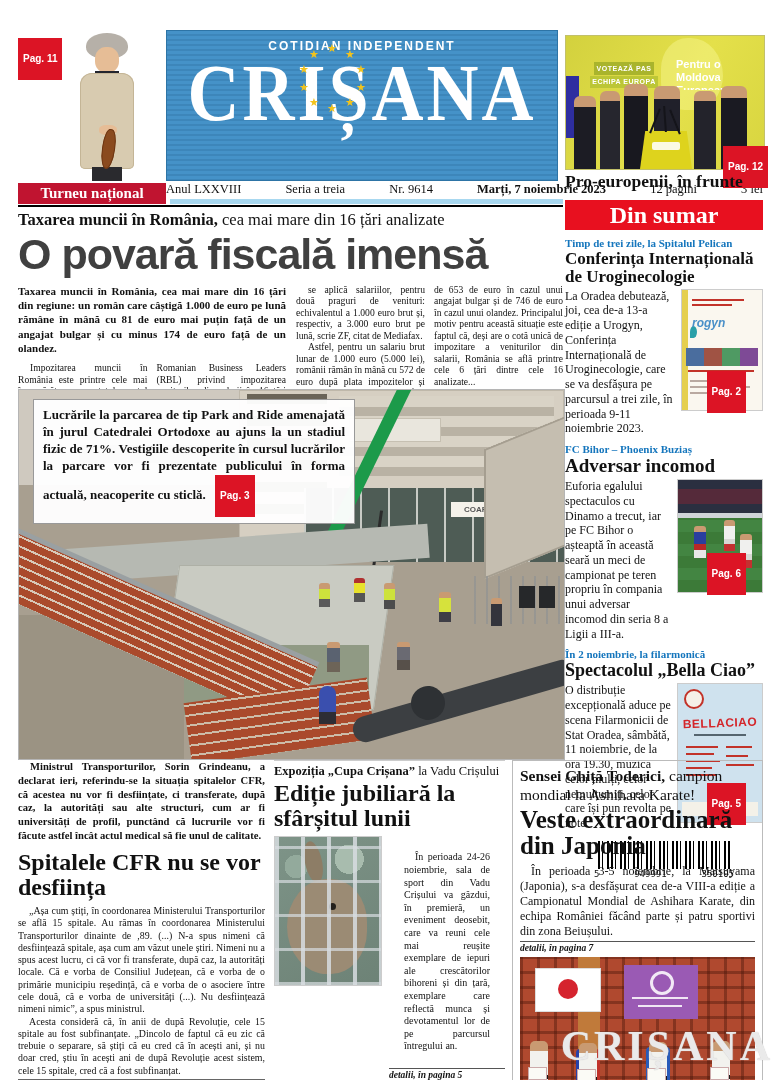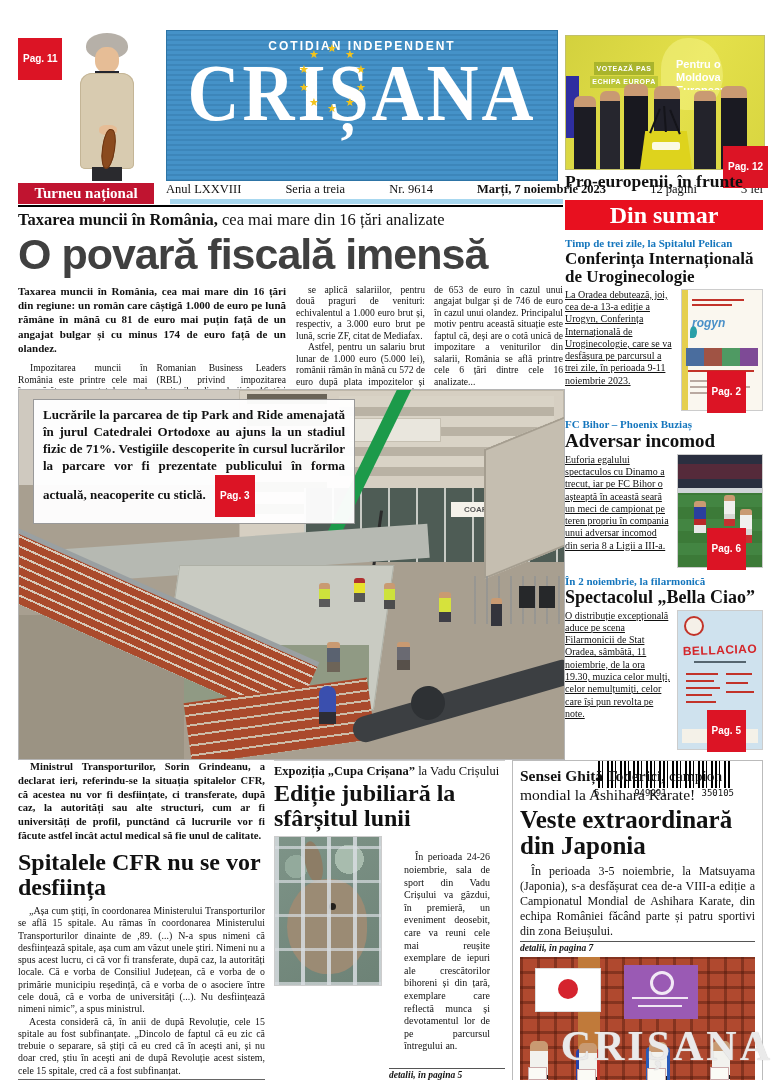--- a/index.html
+++ b/index.html
@@ -11,21 +11,21 @@
   
   #badge-p11{left:18px;top:38px;}
   #violinist{left:52px;top:33px;width:112px;height:150px;}
   .v-hair{position:absolute;left:34px;top:0;width:42px;height:26px;background:#b6b0a8;border-radius:50% 50% 45% 45%;}
   .v-face{position:absolute;left:43px;top:14px;width:24px;height:26px;background:#e6bd96;border-radius:45%;}
   .v-shirt{position:absolute;left:43px;top:38px;width:24px;height:26px;background:#23252e;}
   .v-coat{position:absolute;left:28px;top:40px;width:54px;height:96px;background:#d8cbb0;border-radius:12px 12px 5px 5px;box-shadow:inset 0 0 0 1px #c4b596;}
   .v-hands{position:absolute;left:47px;top:92px;width:18px;height:10px;background:#e6bd96;border-radius:40%;}
   .v-violin{position:absolute;left:50px;top:96px;width:13px;height:40px;background:#8a4a1e;border-radius:45% 45% 50% 50%;transform:rotate(8deg);box-shadow:inset 0 0 0 1px #6b3512;}
   .v-legs{position:absolute;left:40px;top:134px;width:30px;height:14px;background:#2a2a2e;}
-  #teaser-left-label{left:18px;top:183px;width:136px;height:21px;background:#c01430;color:#fff;
+  #teaser-left-label{left:18px;top:183px;width:148px;height:21px;background:#c01430;color:#fff;
        font:bold 15px "Liberation Serif",serif;text-align:center;line-height:21px;}
   #masthead{left:166px;top:30px;width:390px;height:149px;
       background:repeating-linear-gradient(180deg,#4592c8 0px,#4592c8 3px,#3d86ba 3px,#3d86ba 5px);
       border:1px solid #2d74a6;overflow:hidden;}
   #masthead-tagline{position:absolute;left:0;top:8px;width:100%;text-align:center;color:#fff;
       font:bold 12px "Liberation Sans",sans-serif;letter-spacing:2px;}
   #masthead-title{position:absolute;left:0;top:22px;width:100%;text-align:center;color:#fff;
       font:bold 72px "Liberation Serif",serif;letter-spacing:3px;line-height:1;
       transform:scaleY(1.12);transform-origin:top;}
   .eu-star{position:absolute;color:#f2c31d;font-size:11px;line-height:1;z-index:5;}
@@ -69,21 +69,21 @@
       border:1px solid #999;padding:7px 9px 6px 9px;font:bold 13px "Liberation Serif",serif;line-height:1.3;text-align:justify;z-index:9;}
   .wk{position:absolute;border-radius:3px 3px 0 0;}
   
   #sidebar{left:565px;top:200px;width:198px;}
   #sidebar-title{background:#e8101f;color:#fff;font:bold 24px "Liberation Serif",serif;
       text-align:center;height:30px;line-height:30px;}
   .sb-item{margin-top:7px;position:relative;}
   .sb-kicker{font:bold 11px "Liberation Serif",serif;color:#1576bd;}
   .sb-headline{font:bold 17px "Liberation Serif",serif;line-height:1.05;margin:1px 0 3px 0;}
   .sb-row{display:flex;gap:6px;}
-  .sb-body{flex:1;font-size:10px;line-height:1.23;text-decoration:underline;}
+  .sb-body{flex:1;font-size:12px;line-height:1.23;}
   .sb-img{flex:none;position:relative;border:1px solid #ccc;}
   .sb-badge{position:absolute;right:16px;bottom:-3px;margin-top:43px;}
   
   #poster-urogyn{width:80px;height:120px;background:#faf7ef;}
   .ur-band{position:absolute;left:0;top:0;width:6px;height:100%;background:#e5cf4e;}
   .ur-line{position:absolute;height:2px;background:#c23329;}
   .ur-title{position:absolute;left:10px;top:26px;color:#4a90c8;font:bold italic 12px "Liberation Sans",sans-serif;}
   .ur-drop{position:absolute;left:8px;top:36px;width:7px;height:12px;background:#2aa0a8;border-radius:50% 50% 50% 0;}
   .ur-strip{position:absolute;left:4px;top:58px;width:72px;height:18px;
       background:linear-gradient(90deg,#4a6d9e 0 25%,#a05344 25% 50%,#4f9a63 50% 75%,#7e4a96 75% 100%);}

